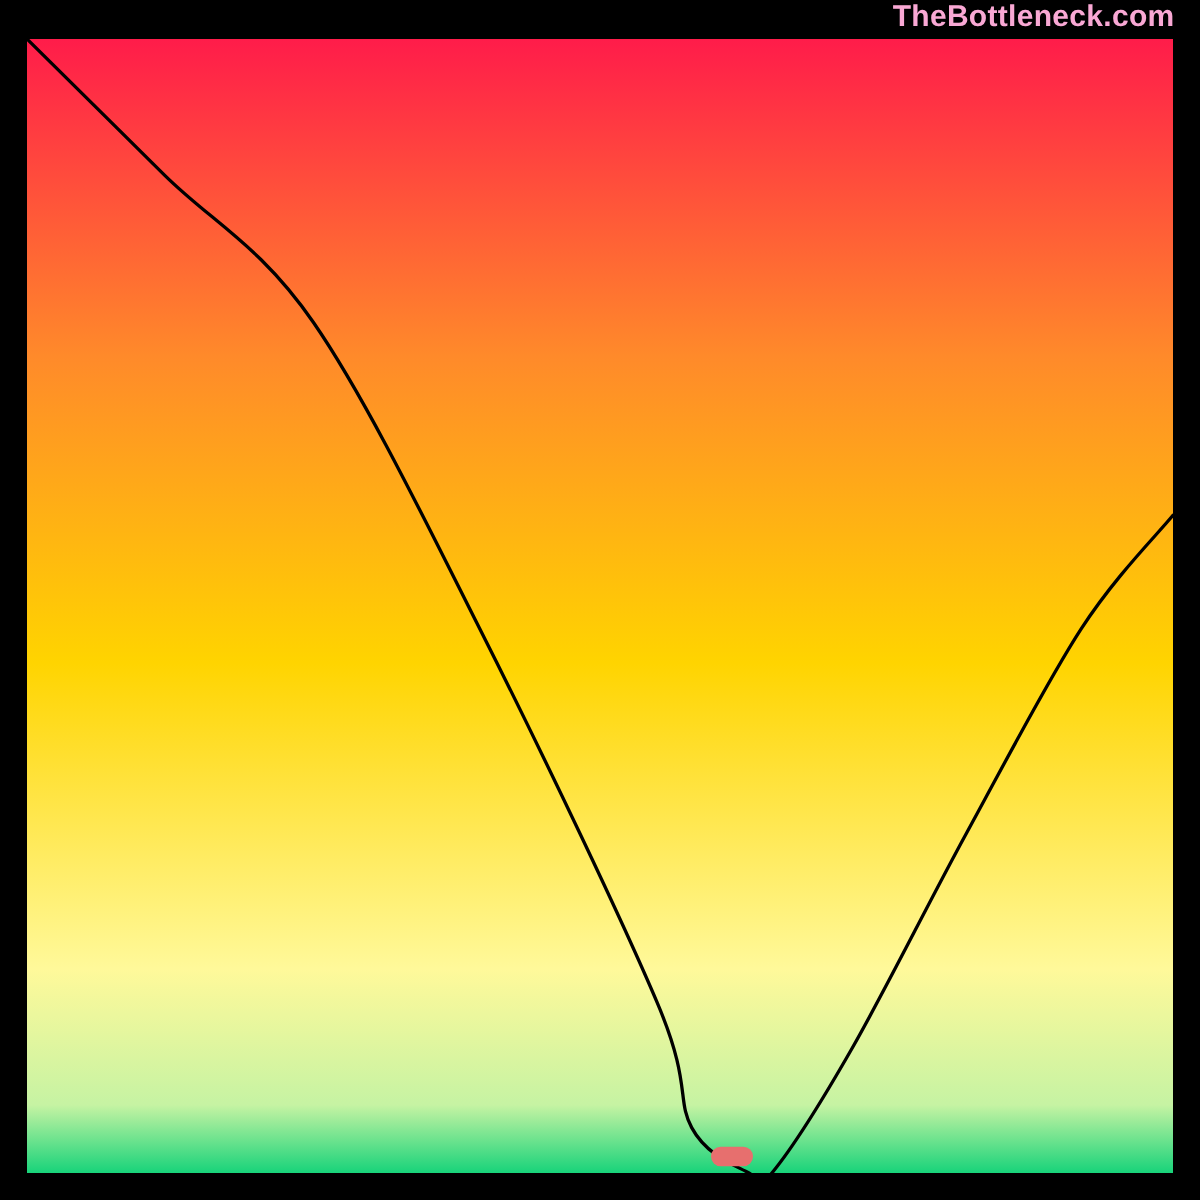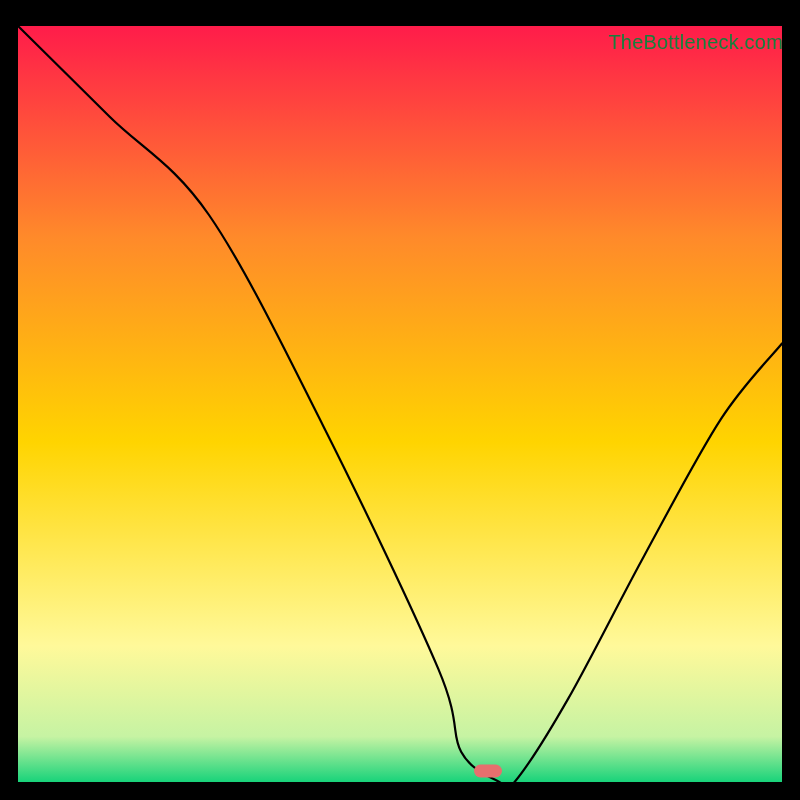--- a/index.html
+++ b/index.html
@@ -14,26 +14,25 @@
   .outer {
     position: relative;
     width: 800px;
     height: 800px;
     background: #000;
   }
   .watermark {
     position: absolute;
     top: 0;
     right: 17px;
-    color: #15803d;
+    color: #f9a8d4;
     font-size: 20px;
-    font-weight: 400;
+    font-weight: 700;
     letter-spacing: 0.2px;
     z-index: 10;
-    margin-top: 31px;
   }
   .plot {
     position: absolute;
     left: 18px;
     top: 26px;
     width: 764px;
     height: 756px;
   }
   .plot svg {
     display: block;

